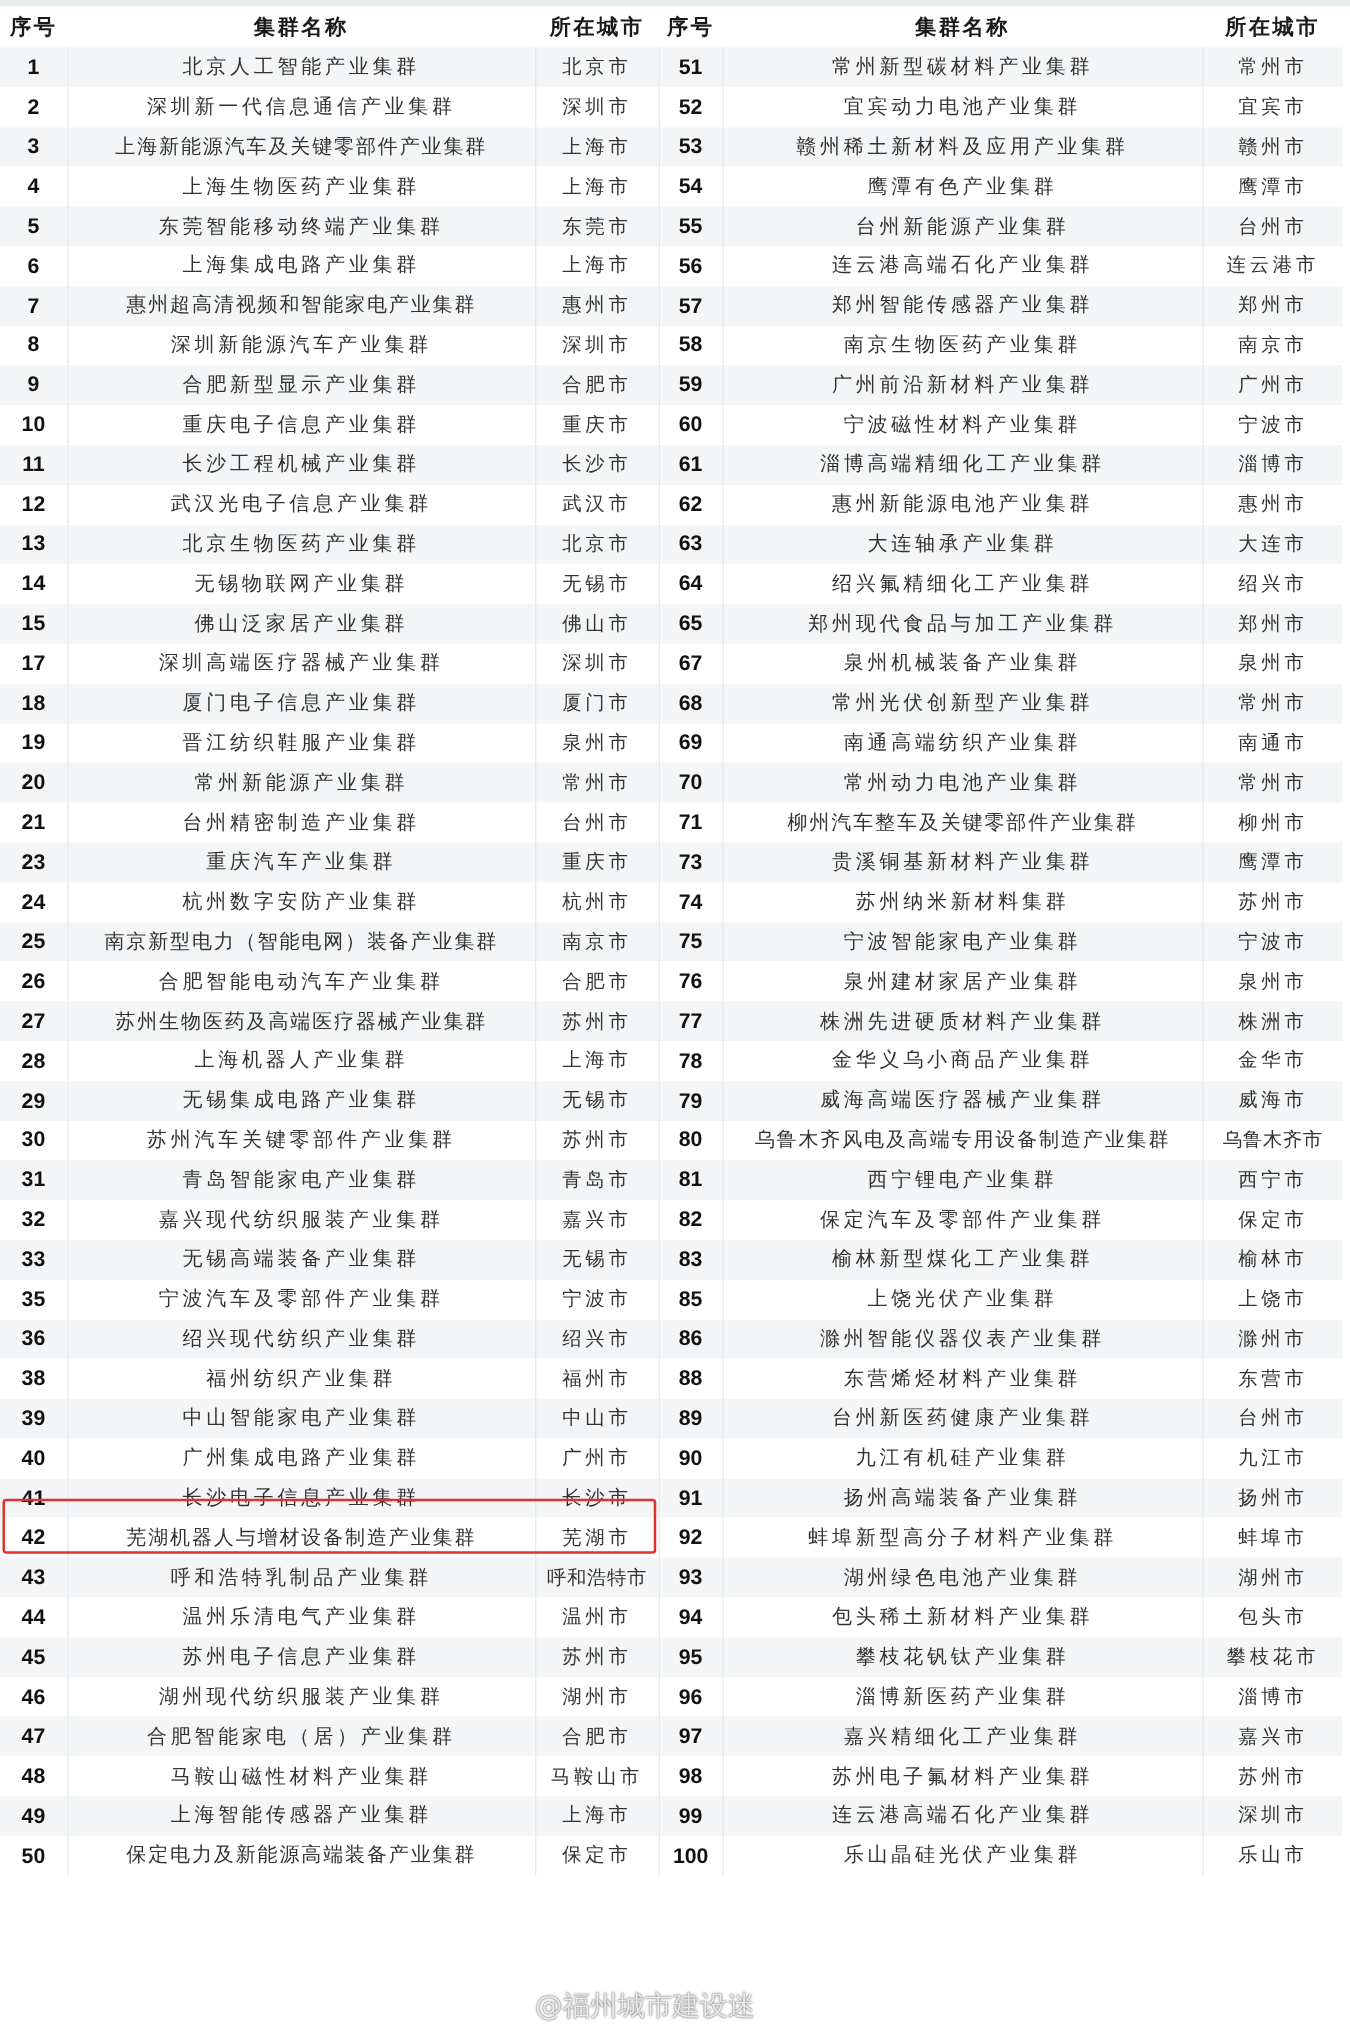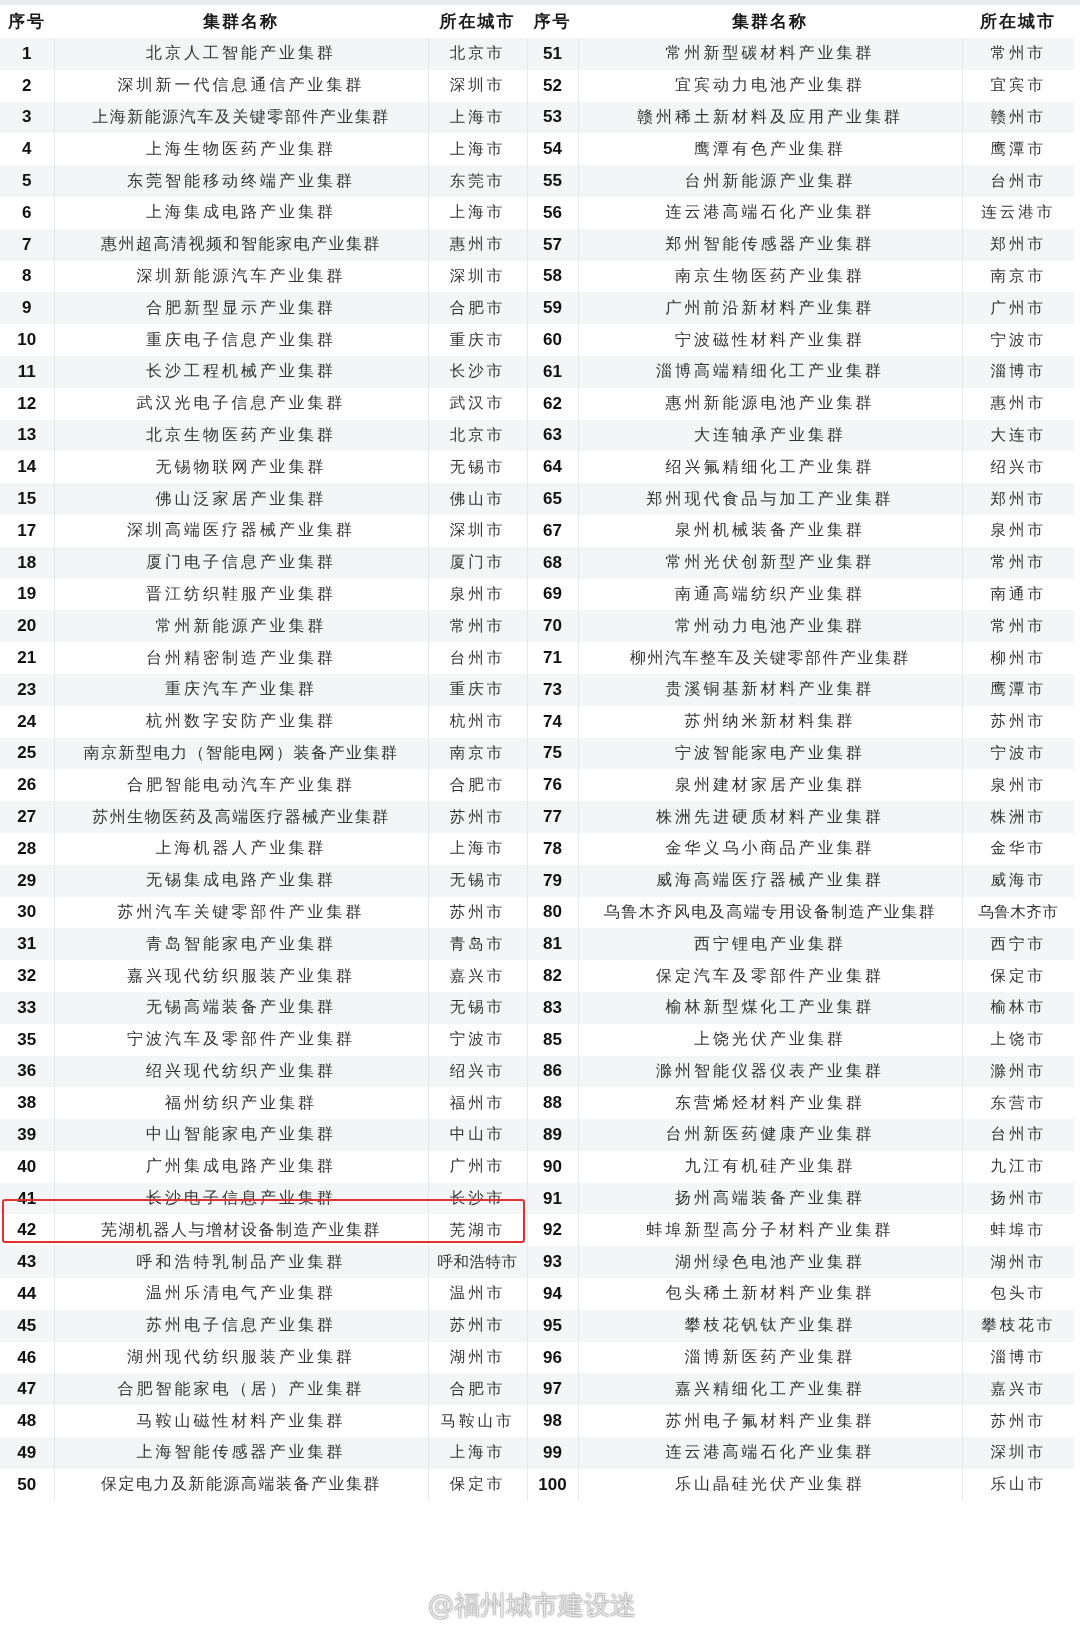--- a/index.html
+++ b/index.html
@@ -15,21 +15,21 @@
     thead th { height: 33px; font-weight: bold; font-size: 17px; color: #1a1a1a; background: #ffffff; text-align: center; padding: 0; letter-spacing: 2px; white-space: nowrap; }
     tbody td { height: 31.8px; padding: 0; text-align: center; font-size: 16px; color: #333333; letter-spacing: 3px; white-space: nowrap; border-right: 1px solid #e4e9ec; }
     tbody tr:nth-child(odd) td { background: #f3f5f6; }
     tbody tr:nth-child(even) td { background: #ffffff; }
     td.seq { font-family: "Liberation Sans", "DejaVu Sans", sans-serif; font-weight: bold; font-size: 17px; color: #111111; letter-spacing: 0; }
     td.city { letter-spacing: 3px; font-size: 15.5px; }
     td.long { letter-spacing: 1.5px; }
     td.city.long { letter-spacing: 0.5px; margin-top: 20px; }
     td.last { border-right: none; }
     .highlight-box { position: absolute; left: 2px; top: 1199px; width: 523px; height: 44px; border: 2px solid #e03131; border-radius: 3px; box-sizing: border-box; pointer-events: none; }
-    .watermark { position: absolute; left: 388px; top: 1585px; height: 40px; display: flex; align-items: center; gap: 6px; color: rgba(255,255,255,0.85); text-shadow: 0 0 2px rgba(90,90,90,0.7), 0 0 1px rgba(90,90,90,0.9); font-family: "DejaVu Sans", sans-serif; font-size: 26px; pointer-events: none; text-align: center; }
+    .watermark { position: absolute; left: 388px; top: 1585px; height: 40px; display: flex; align-items: center; gap: 6px; color: rgba(255,255,255,0.85); text-shadow: 0 0 2px rgba(90,90,90,0.7), 0 0 1px rgba(90,90,90,0.9); font-family: "DejaVu Sans", sans-serif; font-size: 22px; pointer-events: none; text-align: center; }
     .watermark .weibo-icon { width: 34px; height: 28px; }
   </style>
 </head>
 <body>
 
 <div class="topband"></div>
 
 <table class="clusters">
   <colgroup>
     <col class="seq-l">

